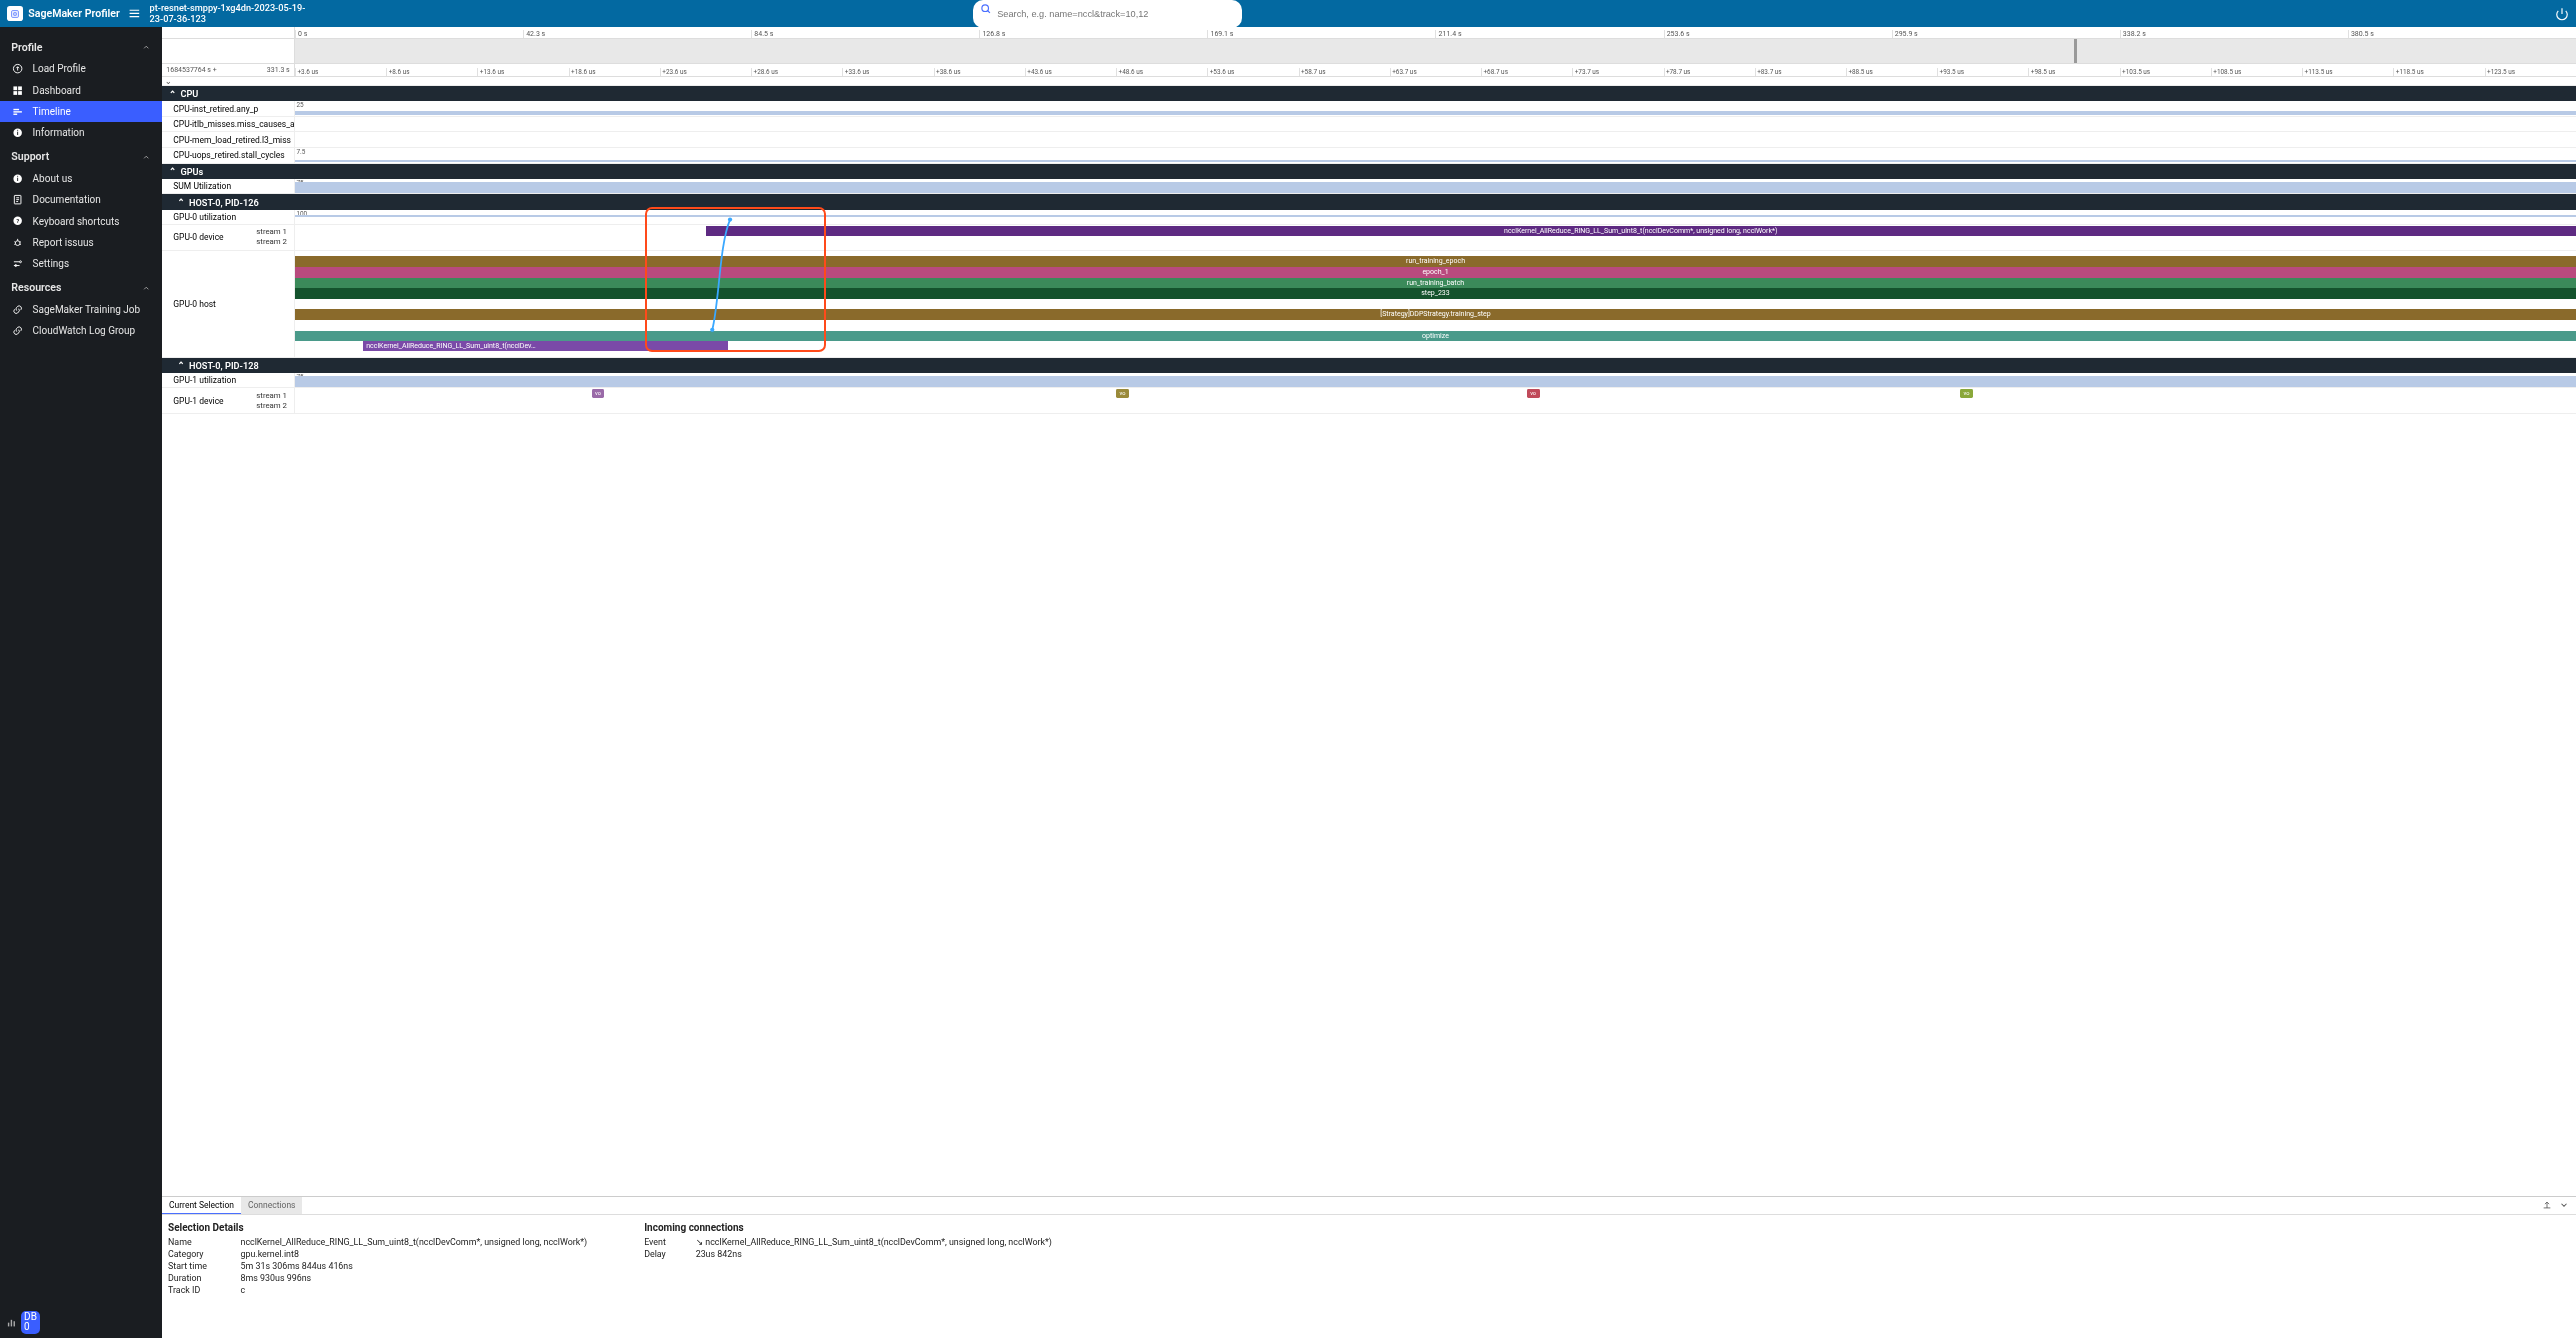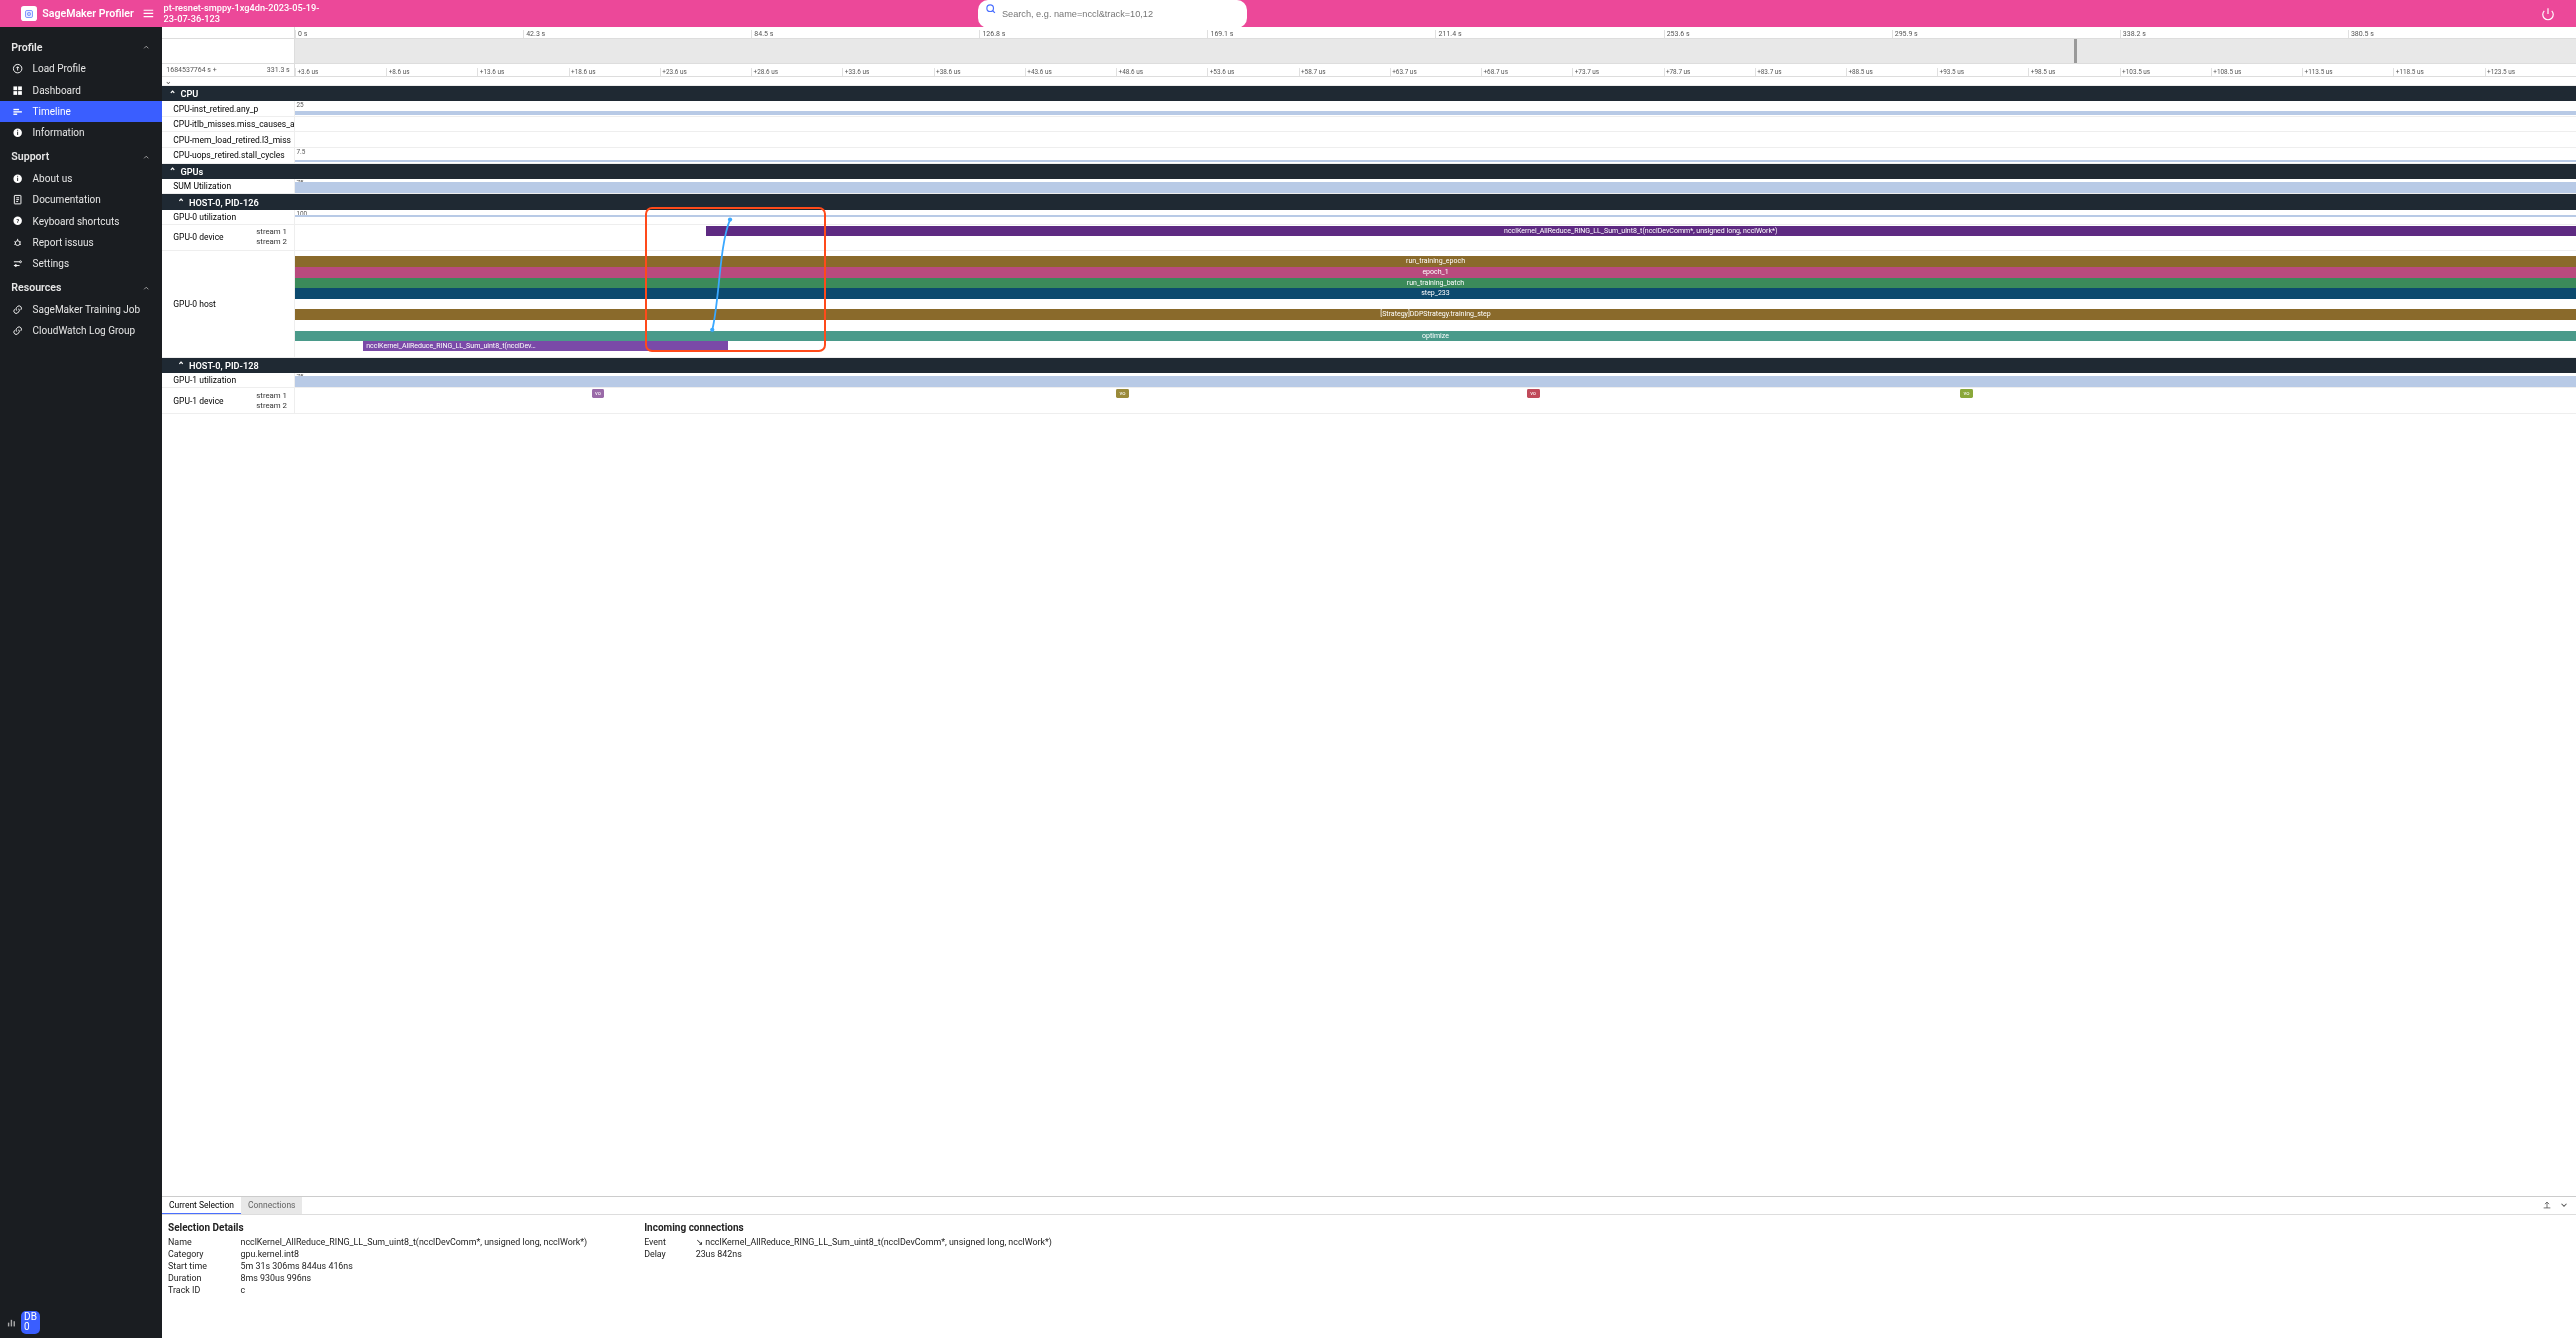--- a/index.html
+++ b/index.html
@@ -1,18 +1,18 @@
 <!DOCTYPE html>
 <html style="font-size:11.3px"><head>
 <meta charset="utf-8">
 <style>
 * { margin: 0; padding: 0; box-sizing: border-box; }
 body { font-family: -apple-system, BlinkMacSystemFont, "Segoe UI", Roboto, Arial, sans-serif; font-size: 9.2px; color: #222; background: #fff; overflow: hidden; }
 .app { display: flex; flex-direction: column; height: 100vh; }
-.topbar { display: flex; align-items: center; background: #ec4899; color: #fff; height: 27px; padding: 0 21px; gap: 8.5px; }
+.topbar { display: flex; align-items: center; background: #0369a1; color: #fff; height: 27px; padding: 0 7px; gap: 8.5px; }
 .topbar .logo { display:flex; align-items:center; gap:5.7px; font-weight:600; font-size:10.6px; }
 .topbar .logo-icon { width:15.6px; height:15.6px; background:#fff; border-radius:2.8px; display:flex; align-items:center; justify-content:center; color:#4a6fff; font-size:8.5px; }
 .topbar .menu-icon { cursor:pointer; }
 .topbar .title { font-size:9.2px; line-height:1.15; font-weight:500; max-width:163px; }
 .topbar .search { flex:0 0 269px; margin-left:auto; margin-right:auto; position:relative; }
 .topbar .search input { width:100%; height:28px; border-radius:10px; border:none; padding:0 8.5px 0 24px; font-size:9.2px; outline:none; background:#fff; color:#333; }
 .topbar .search .search-icon { position:absolute; left:7px; top:3.5px; color:#4a6fff; }
 .topbar .power-icon { margin-left:auto; cursor:pointer; }
 .body { display:flex; flex:1; min-height:0; }
 .sidebar { width:162px; background:#1a1d21; color:#e6e6e6; display:flex; flex-direction:column; font-size:10px; padding-top:7px; position:relative; }
@@ -379,21 +379,21 @@
             <div id="host-rows-container">
                 <div class="epoch-row" style="background: rgb(138, 106, 43);">
                   <div class="epoch-label">run_training_epoch</div>
                 </div>
                 <div class="epoch-row" style="background: rgb(185, 74, 126);">
                   <div class="epoch-label">epoch_1</div>
                 </div>
                 <div class="epoch-row" style="background: rgb(59, 138, 90);">
                   <div class="epoch-label">run_training_batch</div>
                 </div>
-                <div class="epoch-row" style="background: #0c4a6e;">
+                <div class="epoch-row" style="background: #14532d;">
                   <div class="epoch-label">step_233</div>
                 </div>
                 <div class="epoch-row" style="background: transparent;">
                   <div class="epoch-label"></div>
                 </div>
                 <div class="epoch-row" style="background: rgb(138, 106, 43);">
                   <div class="epoch-label">[Strategy]DDPStrategy.training_step</div>
                 </div>
                 <div class="epoch-row" style="background: transparent;">
                   <div class="epoch-label"></div>

